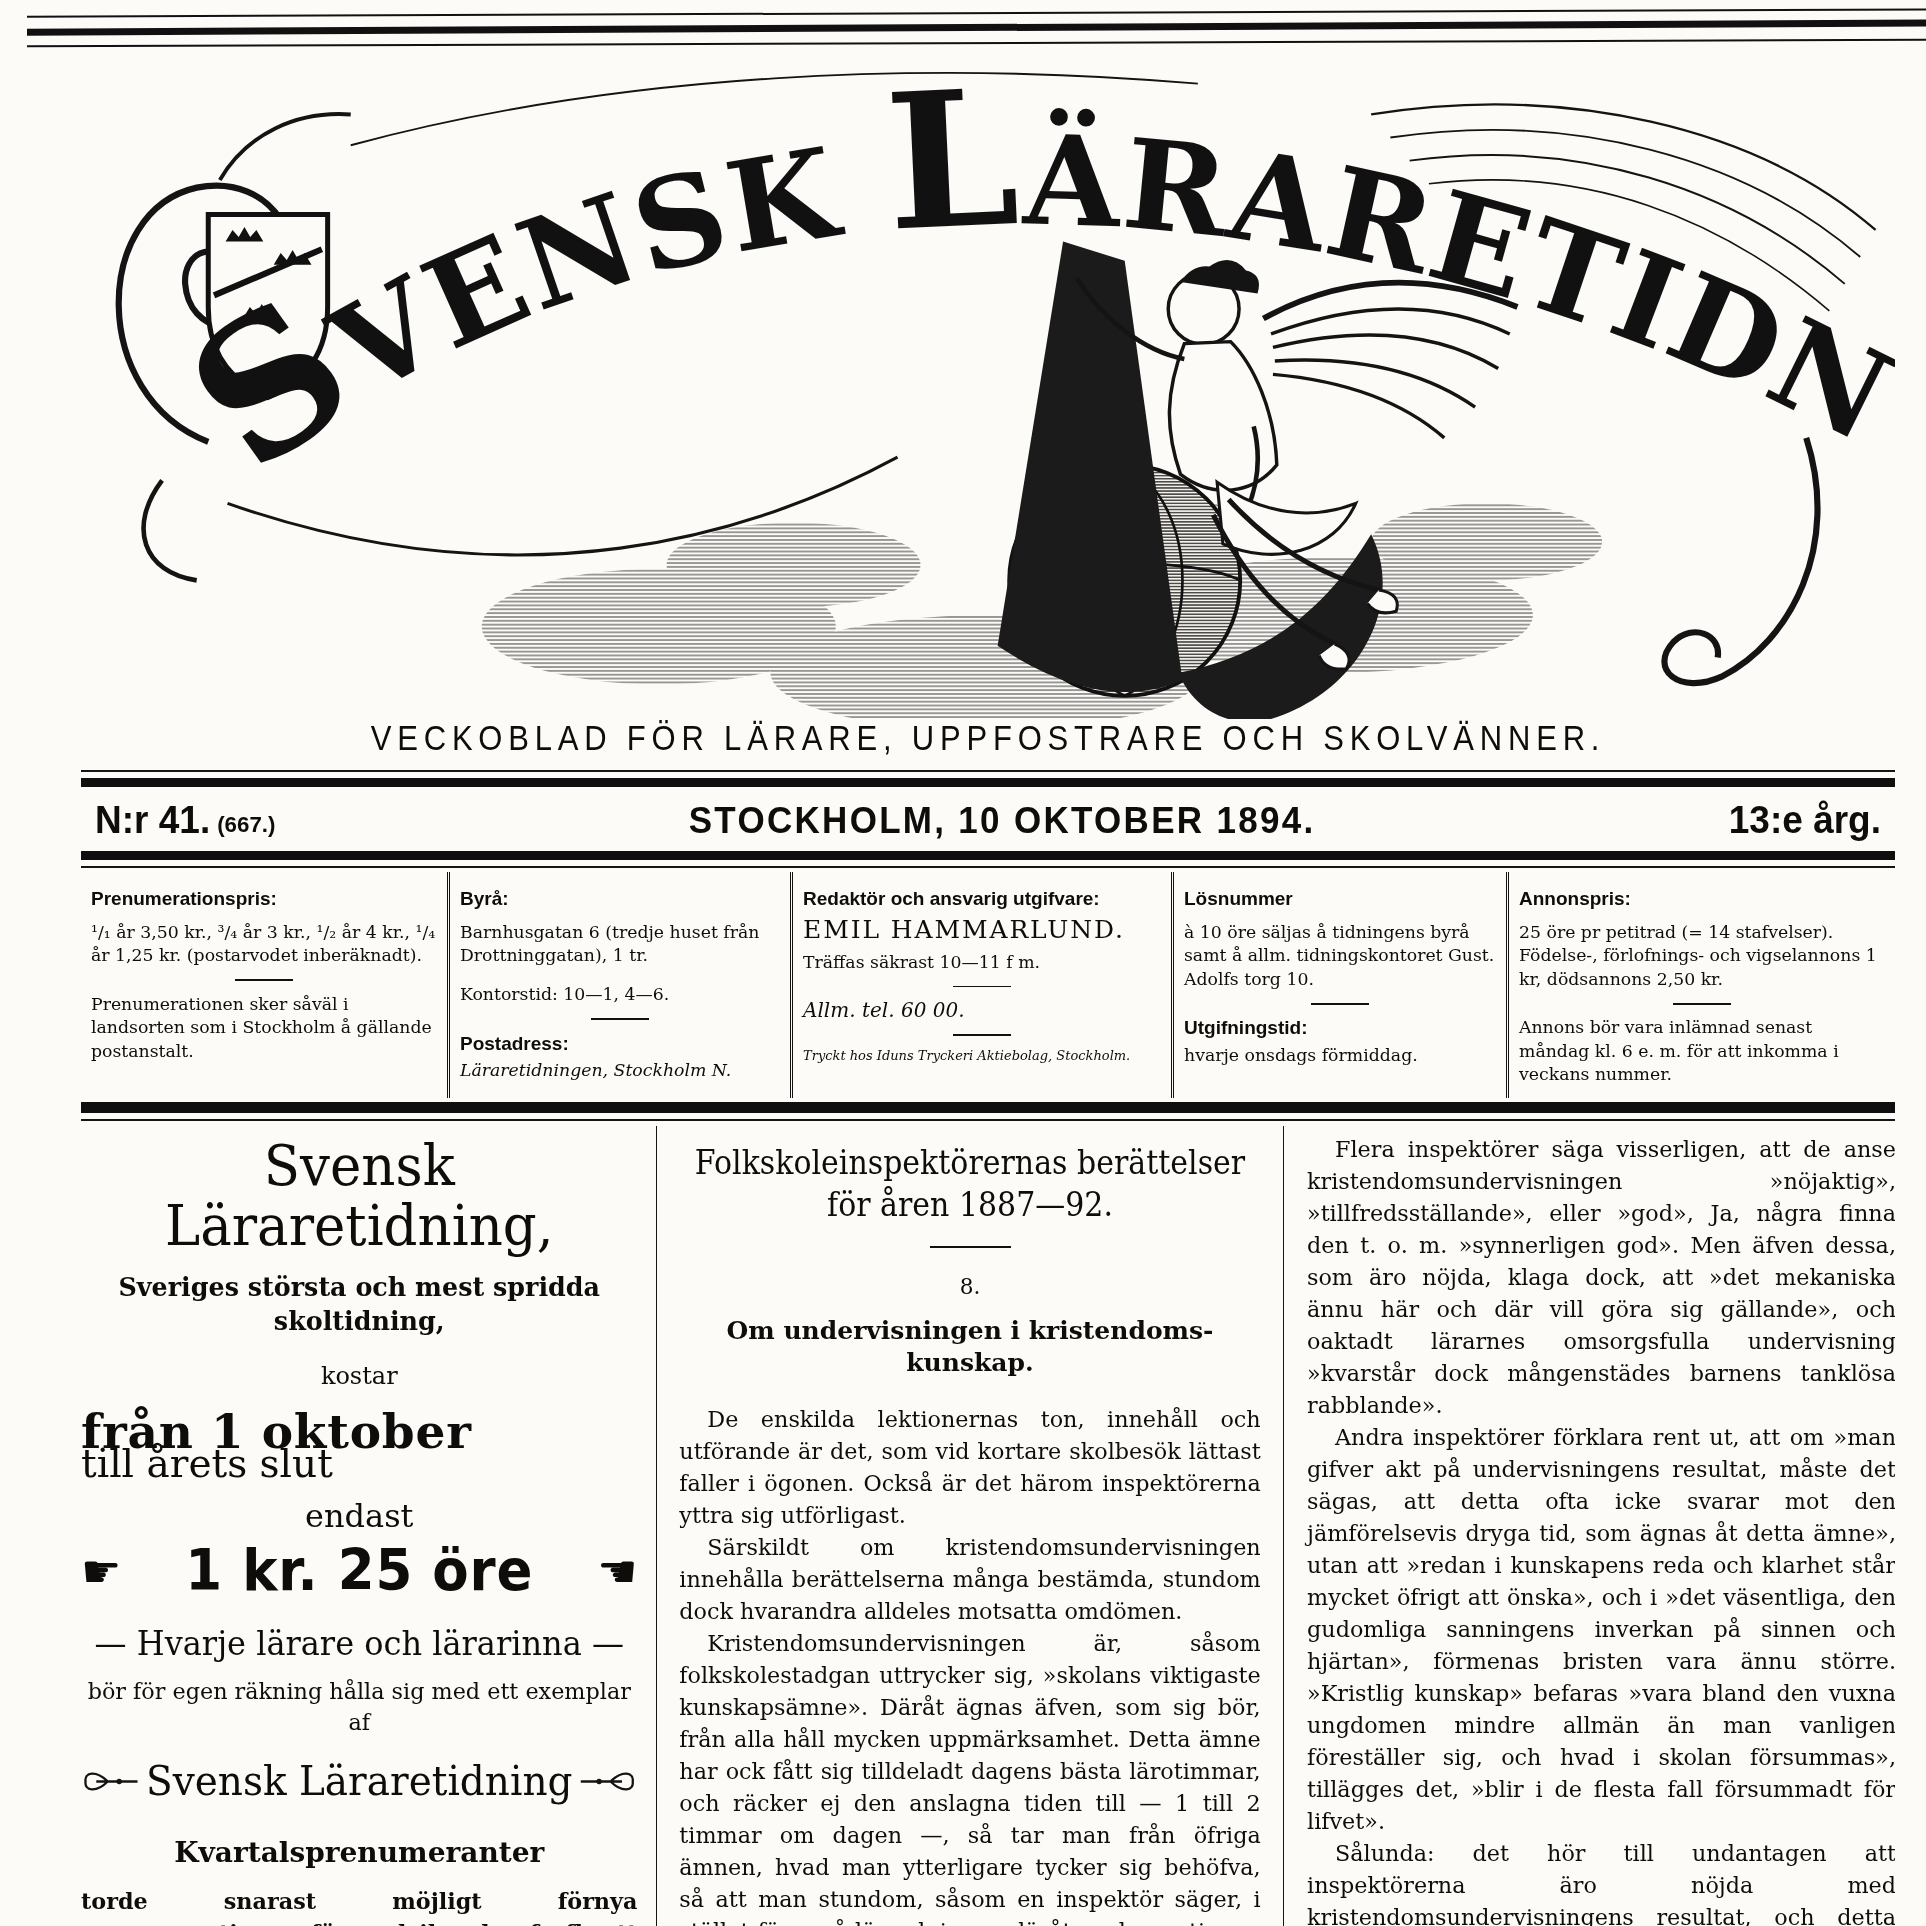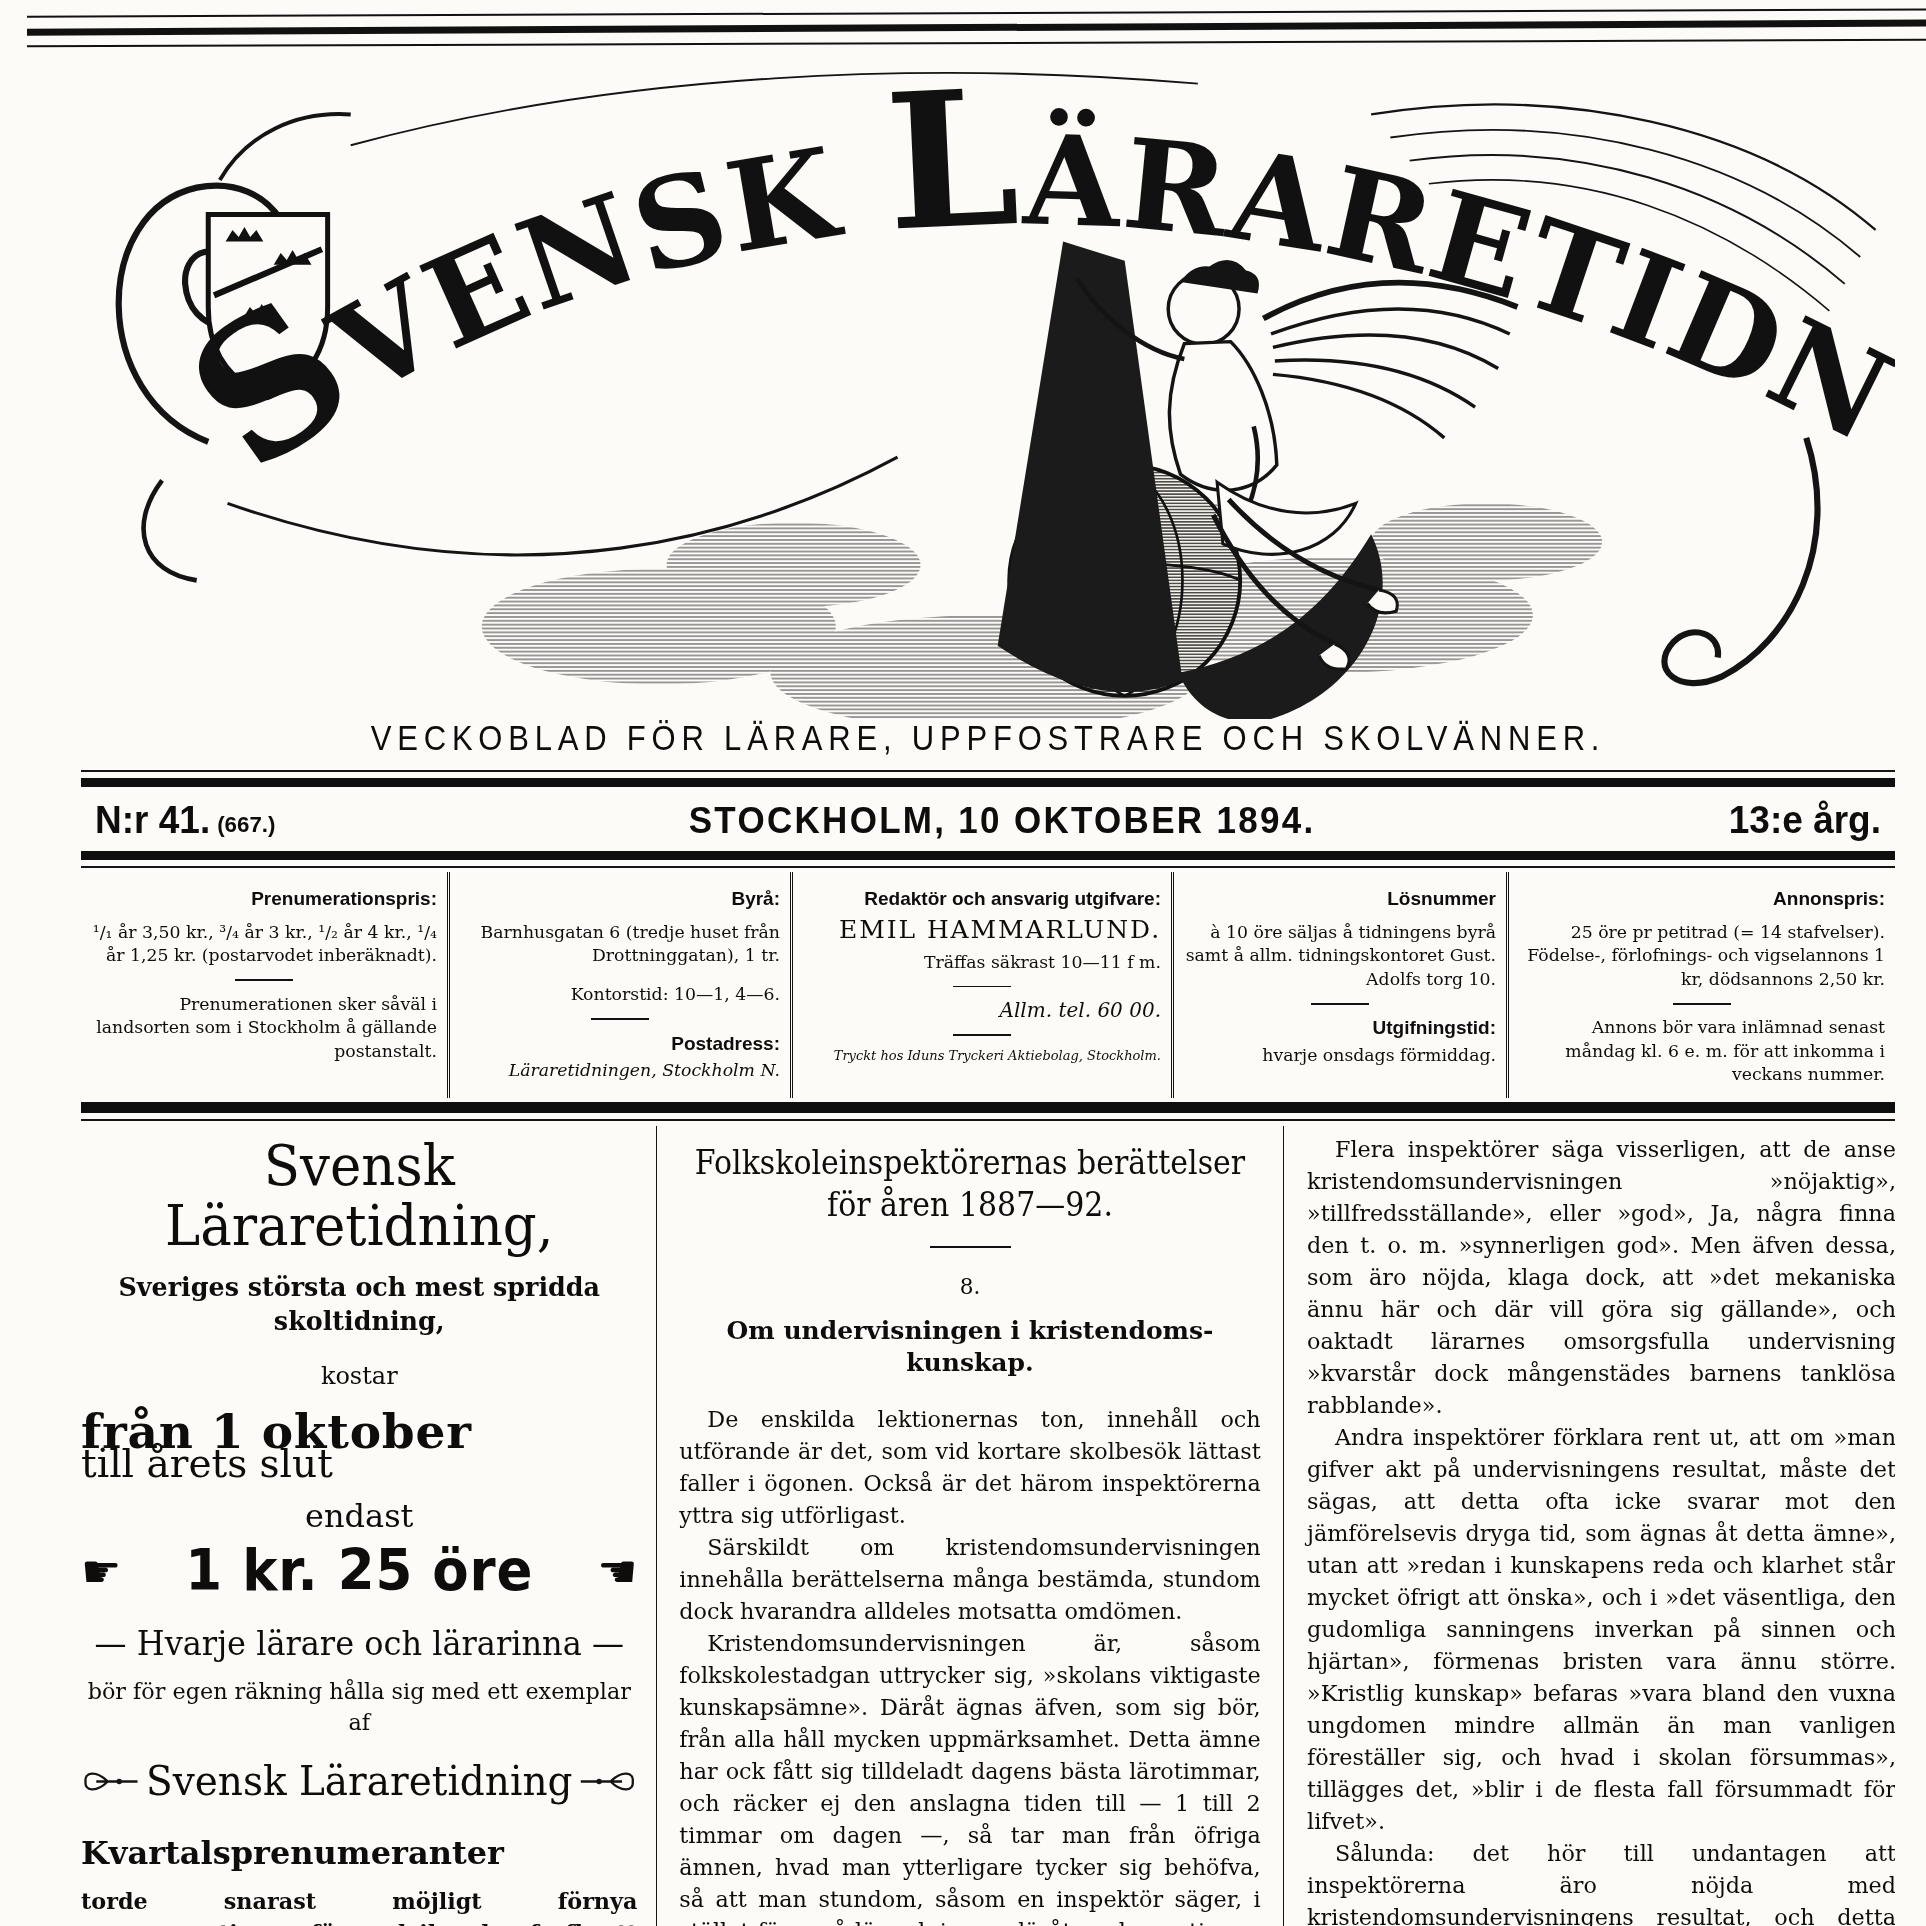--- a/index.html
+++ b/index.html
@@ -50,21 +50,21 @@
   .dl-paren{font-size:22.3px;font-weight:bold;margin-left:7px;}
   .dl-center{flex:1;text-align:center;font-size:35px;letter-spacing:2.3px;transform:scaleY(1.05);}
   .dl-vol{font-size:37px;transform:scaleY(1.05);}
 
   
   .infobox{
     display:grid;
     grid-template-columns:366px 343px 381px 335px 389px;
     margin-top:3.9px;
   }
-  .ib-cell{padding:15.4px 10px 11.6px 10px;text-align:right;font-size:17.3px;line-height:23.5px;}
+  .ib-cell{padding:15.4px 10px 11.6px 10px;text-align:left;font-size:17.3px;line-height:23.5px;}
   .ib-cell + .ib-cell{border-left:3.9px double #111;}
   .ib-title{font-family:"Liberation Sans","DejaVu Sans",sans-serif;font-weight:bold;font-size:19px;margin-bottom:10px;}
   .ib-title.small{margin-bottom:3.9px;}
   .mini-rule{width:58px;height:1.9px;background:#111;margin:11.6px auto;}
   .ib-name{font-size:25px;letter-spacing:1.9px;margin:7px 0 9.2px 0;}
   .ib-phone{font-style:italic;font-size:20px;}
   .ib-imprint{font-size:13px;line-height:16px;font-style:italic;margin-top:10px;}
   .ib-post{font-style:italic;}
 
   
@@ -90,21 +90,21 @@
   .promo-fran{font-weight:bold;font-size:47px;margin-top:24px;letter-spacing:0.8px;}
   .promo-till{font-size:39px;padding-right:9.2px;}
   .promo-endast{font-size:32px;text-align:center;margin-top:20px;}
   .price-row{display:flex;justify-content:space-between;align-items:center;margin-top:17px;}
   .hand{font-family:"DejaVu Sans",sans-serif;font-size:45px;line-height:1;}
   .price{font-family:"DejaVu Sans",sans-serif;font-weight:bold;font-size:53px;transform:scaleY(1.08);letter-spacing:0.8px;}
   .promo-hvarje{font-size:32px;text-align:center;margin-top:33px;transform:scaleY(1.05);}
   .promo-bor{font-size:22.3px;line-height:31px;text-align:center;margin-top:17px;}
   .title2-row{display:flex;justify-content:center;align-items:center;gap:7.7px;margin-top:24px;}
   .promo-title2{font-size:39px;white-space:nowrap;transform:scaleY(1.05);}
-  .kvartal-h{font-weight:bold;font-size:32px;text-align:left;margin-top:36px;}
+  .kvartal-h{font-weight:bold;font-size:28px;text-align:center;margin-top:36px;}
   .kvartal-b{font-weight:bold;font-size:22.3px;line-height:32px;margin-top:16px;}
 
   
   .art-h1{font-size:30px;line-height:39px;text-align:center;margin-top:17.7px;transform:scaleY(1.1);}
   .art-h2{font-size:30px;text-align:center;margin-top:6.2px;transform:scaleY(1.1);}
   .hr-short{width:81px;height:2.3px;background:#111;margin:25.4px auto 0 auto;}
   .art-num{font-size:21.6px;text-align:center;margin-top:22.3px;}
   .art-sub{font-weight:bold;font-size:25px;line-height:32px;text-align:center;margin-top:12px;}
   .first-p{margin-top:24px !important;}
   .col.right .first-p{margin-top:7px !important;}

